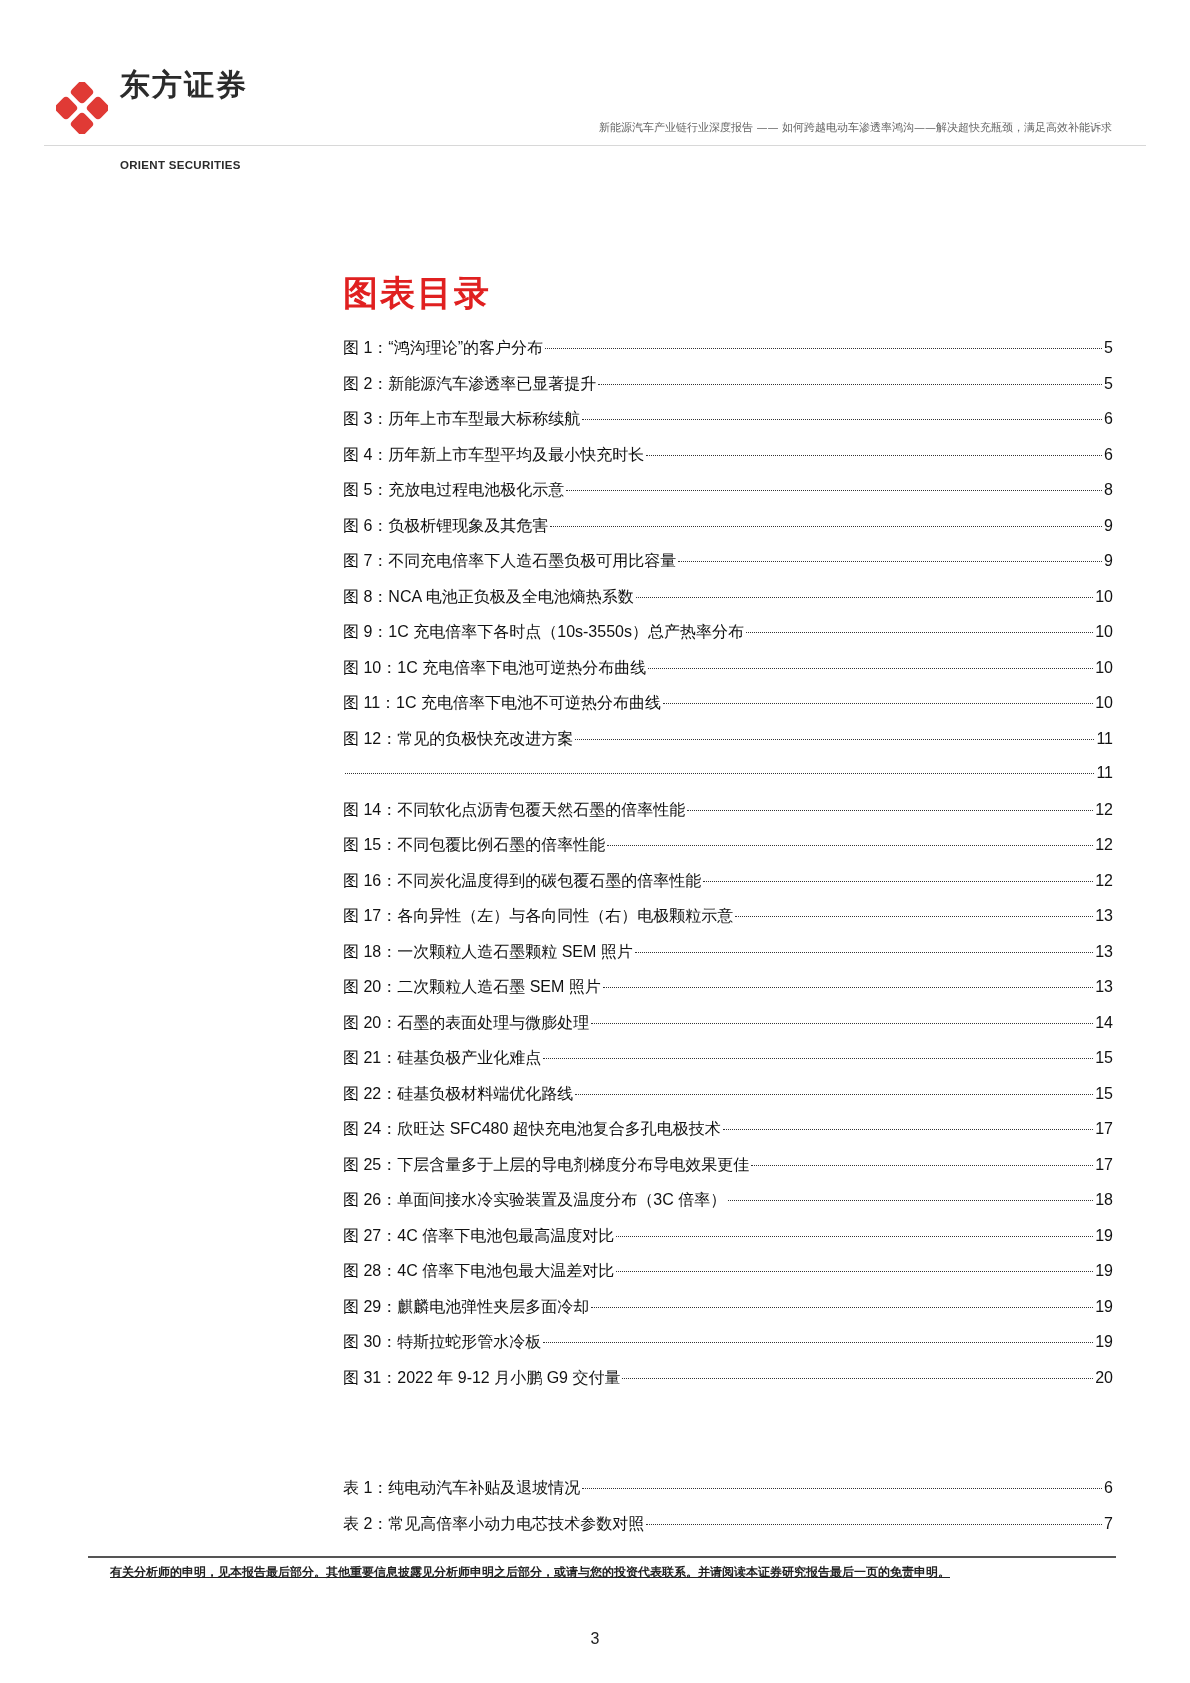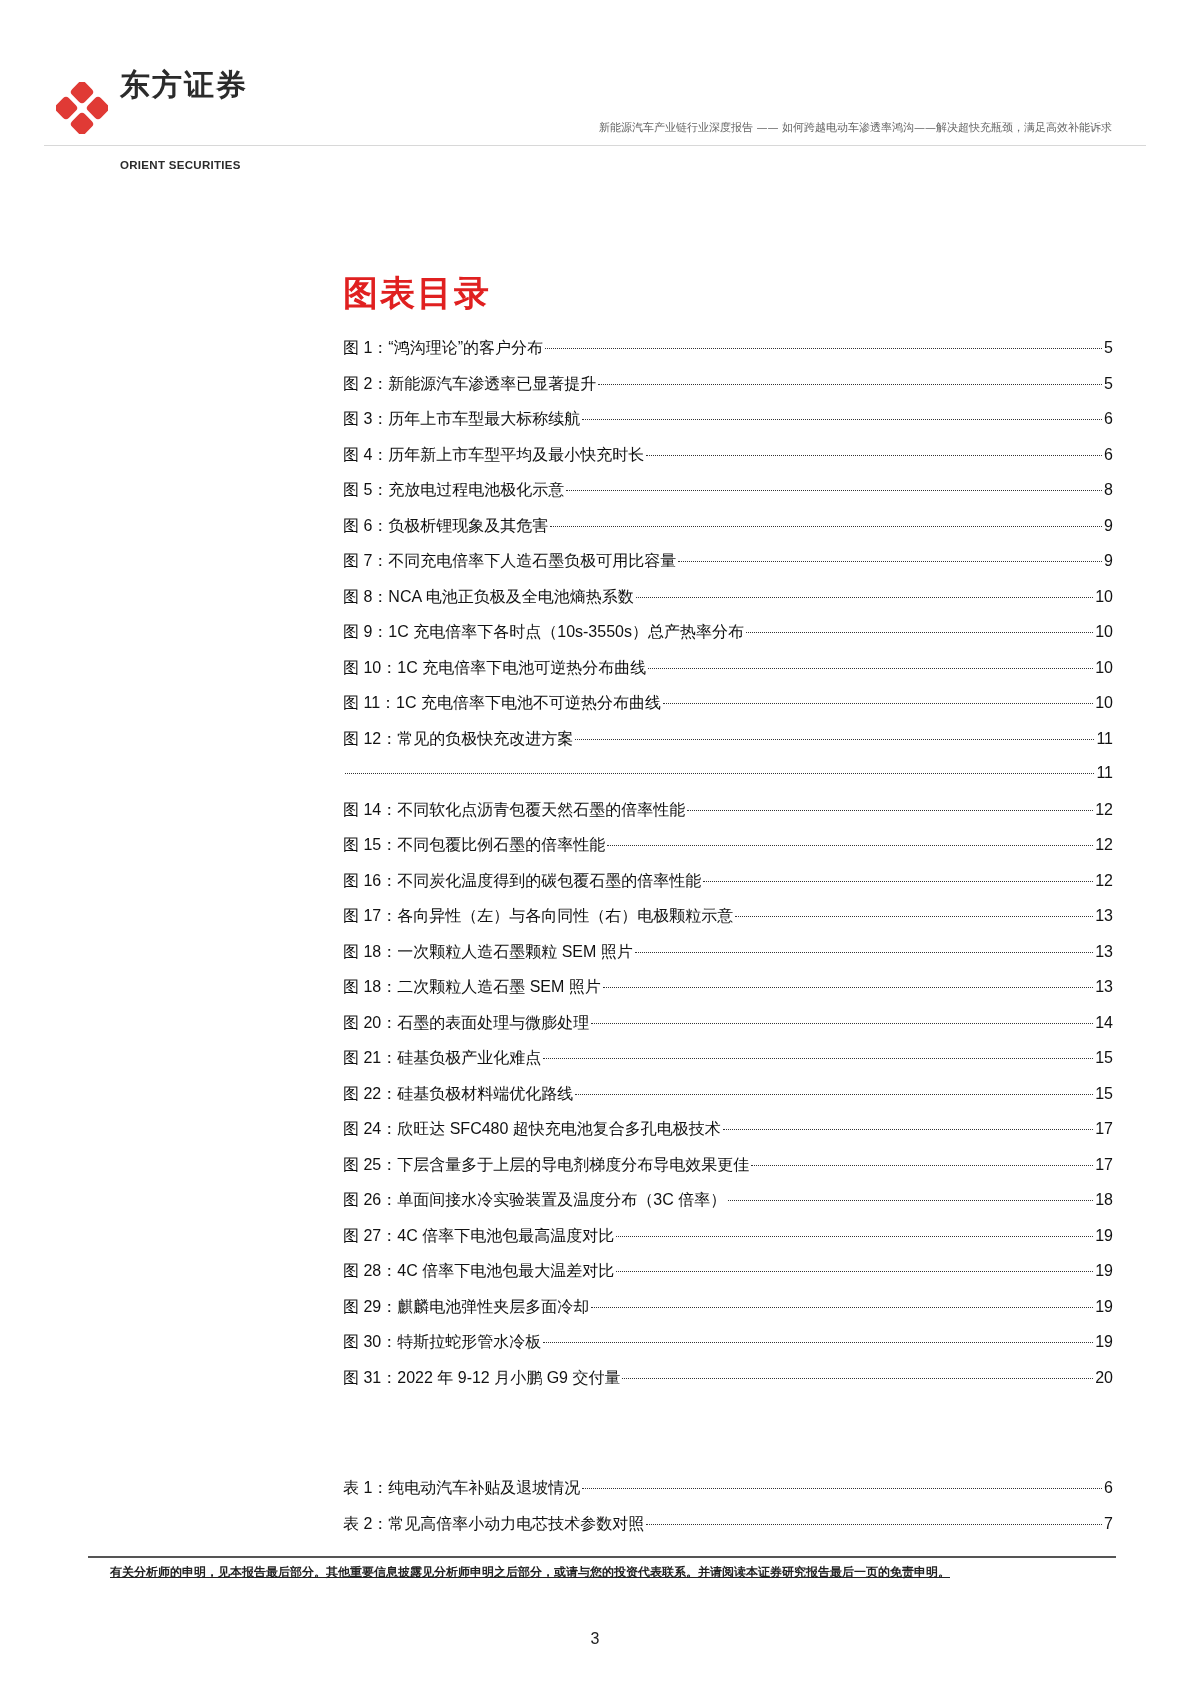--- a/index.html
+++ b/index.html
@@ -165,21 +165,21 @@
       <span class="toc-label">图 17：各向异性（左）与各向同性（右）电极颗粒示意</span>
       <span class="toc-dots"></span>
       <span class="toc-page">13</span>
     </div>
     <div class="toc-row">
       <span class="toc-label">图 18：一次颗粒人造石墨颗粒 SEM 照片</span>
       <span class="toc-dots"></span>
       <span class="toc-page">13</span>
     </div>
     <div class="toc-row">
-      <span class="toc-label">图 18：二次颗粒人造石墨 SEM 照片</span>
+      <span class="toc-label">图 20：二次颗粒人造石墨 SEM 照片</span>
       <span class="toc-dots"></span>
       <span class="toc-page">13</span>
     </div>
     <div class="toc-row">
       <span class="toc-label">图 20：石墨的表面处理与微膨处理</span>
       <span class="toc-dots"></span>
       <span class="toc-page">14</span>
     </div>
     <div class="toc-row">
       <span class="toc-label">图 21：硅基负极产业化难点</span>

